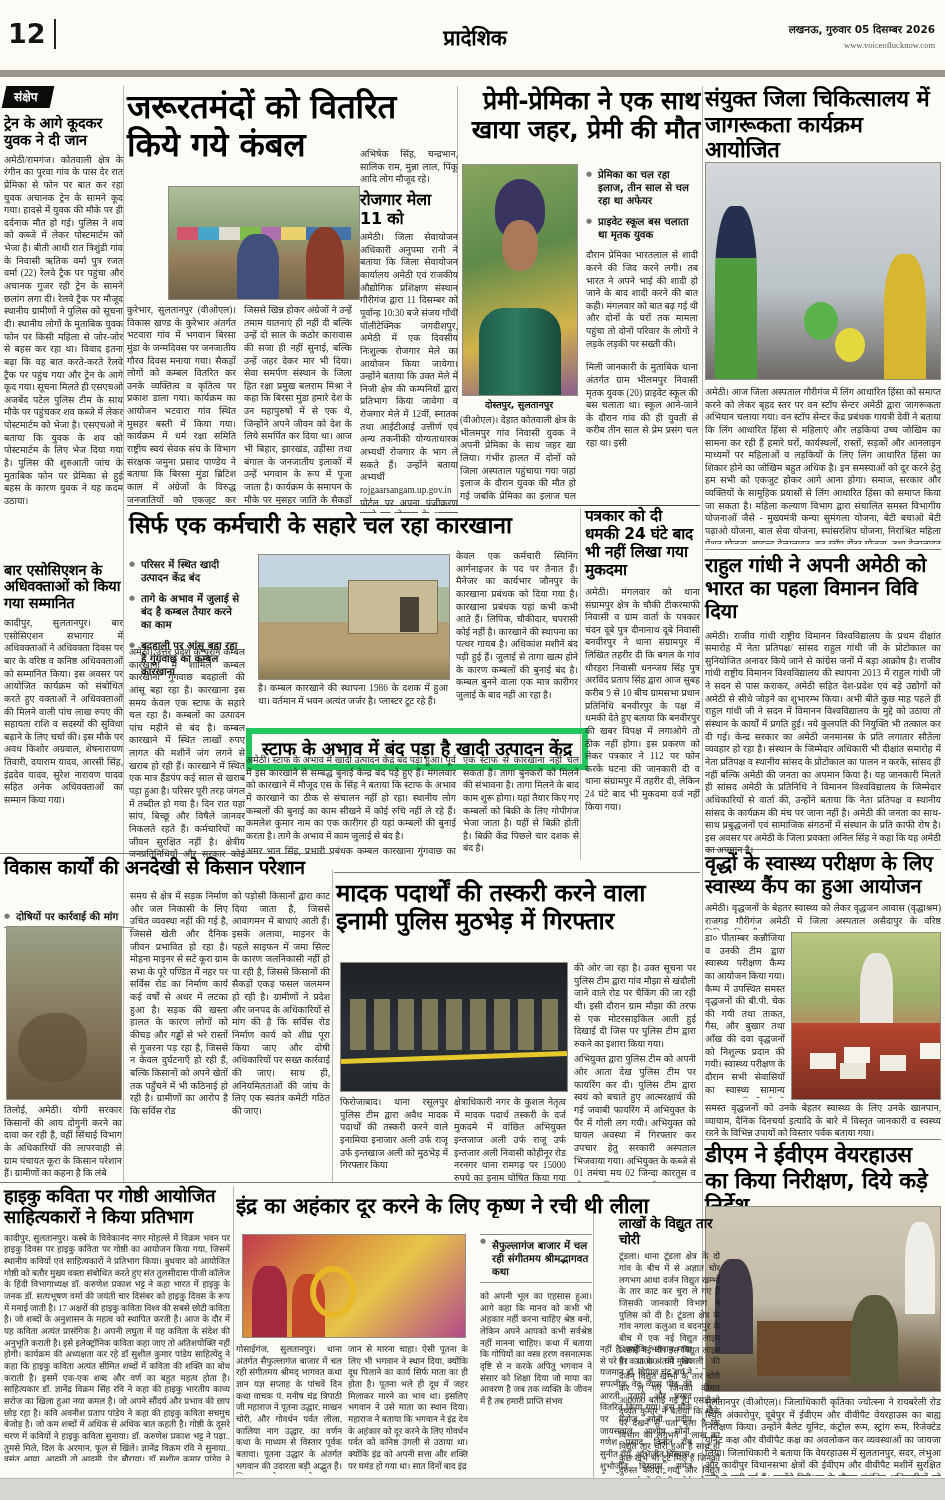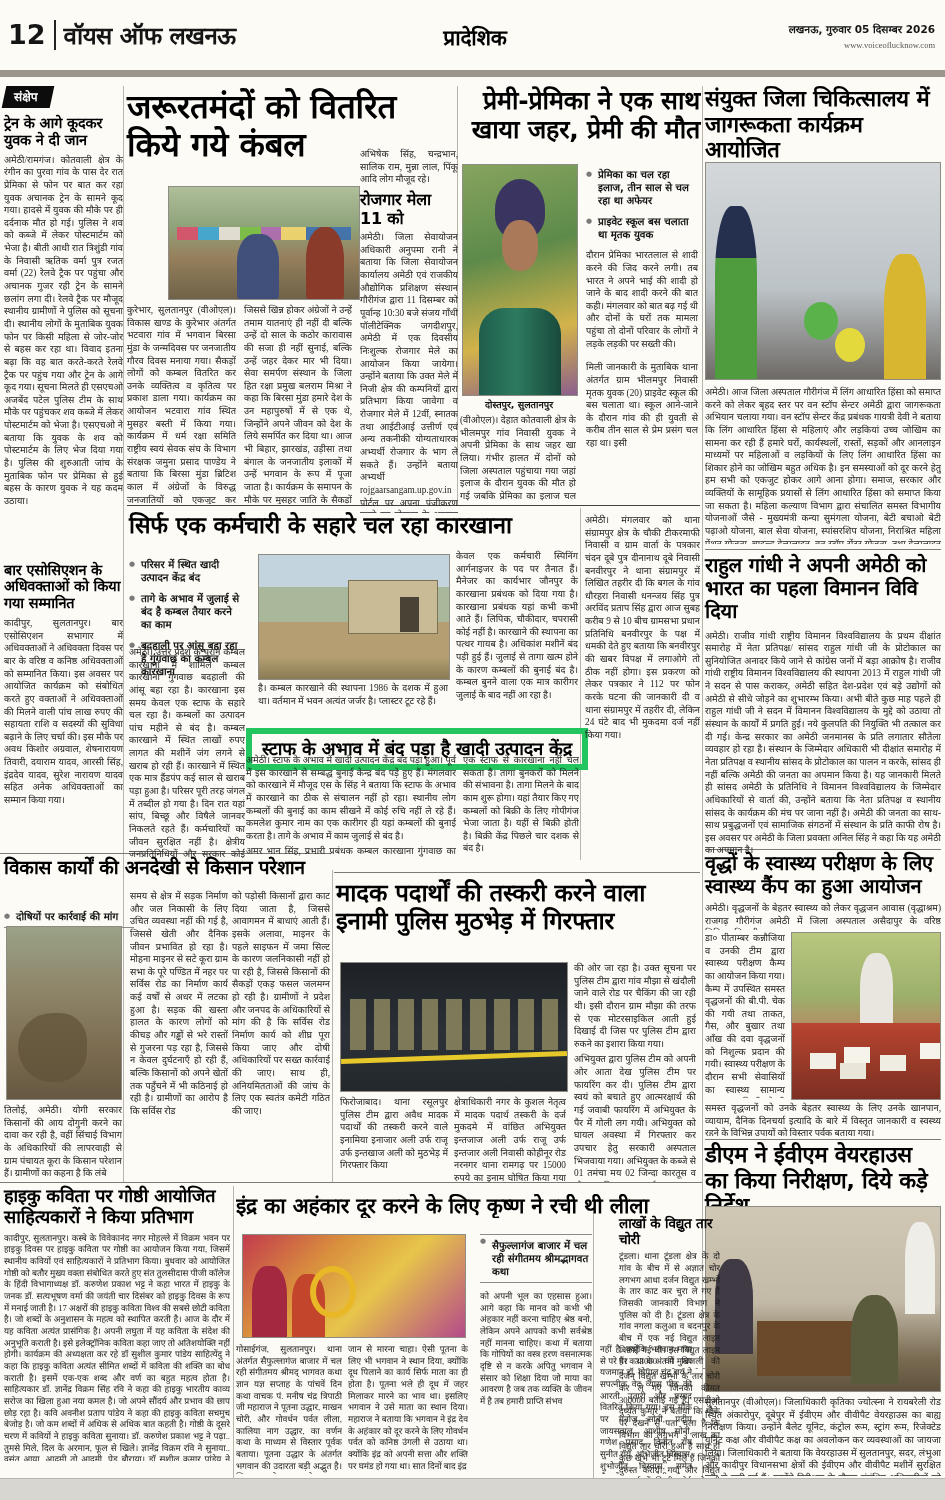--- a/index.html
+++ b/index.html
@@ -59,21 +59,20 @@
   .ph-evm .p3{top:8%;right:2%;width:13%;height:50%;background:#efede8;border-radius:40% 40% 0 0;}
 </style>
 </head>
 <body>
 
 <div class="page">
 
   <div class="abs masthead-left" style="left:8px;top:18px;">
     <span class="pageno">12</span>
     <span class="mast-sep"></span>
-    <span class="papername">वॉयस ऑफ लखनऊ</span>
   </div>
   <div class="abs hl" style="left:380px;top:26px;width:190px;text-align:center;font-size:21px;">प्रादेशिक</div>
   <div class="abs" style="right:10px;top:22px;text-align:right;">
     <div style="font-family:'DejaVu Sans',sans-serif;font-weight:700;font-size:10.5px;">लखनऊ, गुरुवार 05 दिसम्बर 2026</div>
     <div style="font-size:8.5px;color:#555;margin-top:4px;">www.voiceoflucknow.com</div>
   </div>
   <div class="abs" style="left:0;top:70px;width:945px;height:7px;background:#9a968e;"></div>
 
   <div class="vrule" style="left:123px;top:86px;height:1096px;"></div>
   <div class="vrule" style="left:457px;top:86px;height:420px;"></div>
@@ -150,20 +149,21 @@
       <div class="bullet">प्रेमिका का चल रहा इलाज, तीन साल से चल रहा था अफेयर</div>
       <div class="bullet">प्राइवेट स्कूल बस चलाता था मृतक युवक</div>
       <div class="body-text" style="height:110px;margin-top:0;">दौरान प्रेमिका भारतलाल से शादी करने की जिद करने लगी। तब भारत ने अपने भाई की शादी हो जाने के बाद शादी करने की बात कही। मंगलवार को बात बढ़ गई थी और दोनों के घरों तक मामला पहुंचा तो दोनों परिवार के लोगों ने लड़के लड़की पर सख्ती की।</div>
       <div class="body-text" style="height:108px;margin-top:2px;">मिली जानकारी के मुताबिक थाना अंतर्गत ग्राम भीलमपुर निवासी मृतक युवक (20) प्राइवेट स्कूल की बस चलाता था। स्कूल आने-जाने के दौरान गांव की ही युवती से करीब तीन साल से प्रेम प्रसंग चल रहा था। इसी</div>
     </div>
     <div class="caption abs" style="left:0;top:312px;width:118px;text-align:center;">दोस्तपुर,   सुलतानपुर</div>
     <div class="body-text abs" style="left:0;top:328px;width:116px;height:88px;">(वीओएल)। देहात कोतवाली क्षेत्र के भीलमपुर गांव निवासी युवक ने अपनी प्रेमिका के साथ जहर खा लिया। गंभीर हालत में दोनों को जिला अस्पताल पहुंचाया गया जहां इलाज के दौरान युवक की मौत हो गई जबकि प्रेमिका का इलाज चल रहा है।</div>
   </div>
 
   <div class="abs" style="left:585px;top:508px;width:115px;height:352px;">
+    <div class="hl" style="font-size:15.5px;">पत्रकार को दी धमकी 24 घंटे बाद भी नहीं लिखा गया मुकदमा</div>
     <div class="body-text" style="margin-top:6px;height:282px;">अमेठी। मंगलवार को थाना संग्रामपुर क्षेत्र के चौकी टीकरमाफी निवासी व ग्राम वार्ता के पत्रकार चंदन दूबे पुत्र दीनानाथ दूबे निवासी बनवीरपुर ने थाना संग्रामपुर में लिखित तहरीर दी कि बगल के गांव धौरहरा निवासी धनन्जय सिंह पुत्र अरविंद प्रताप सिंह द्वारा आज सुबह करीब 9 से 10 बीच ग्रामसभा प्रधान प्रतिनिधि बनवीरपुर के पक्ष में धमकी देते हुए बताया कि बनवीरपुर की खबर विपक्ष में लगाओगे तो ठीक नहीं होगा। इस प्रकरण को लेकर पत्रकार ने 112 पर फोन करके घटना की जानकारी दी व थाना संग्रामपुर में तहरीर दी, लेकिन 24 घंटे बाद भी मुकदमा दर्ज नहीं किया गया।</div>
   </div>
 
   <div class="abs" style="left:705px;top:86px;width:236px;height:462px;">
     <div class="hl" style="font-size:22px;">संयुक्त जिला चिकित्सालय में जागरूकता कार्यक्रम आयोजित</div>
     <div class="photo ph-hospital" style="left:0;top:76px;width:234px;height:216px;">
         <i class="f1"></i>
         <i class="f2"></i>
         <i class="b1"></i>
         <i class="b2"></i>

